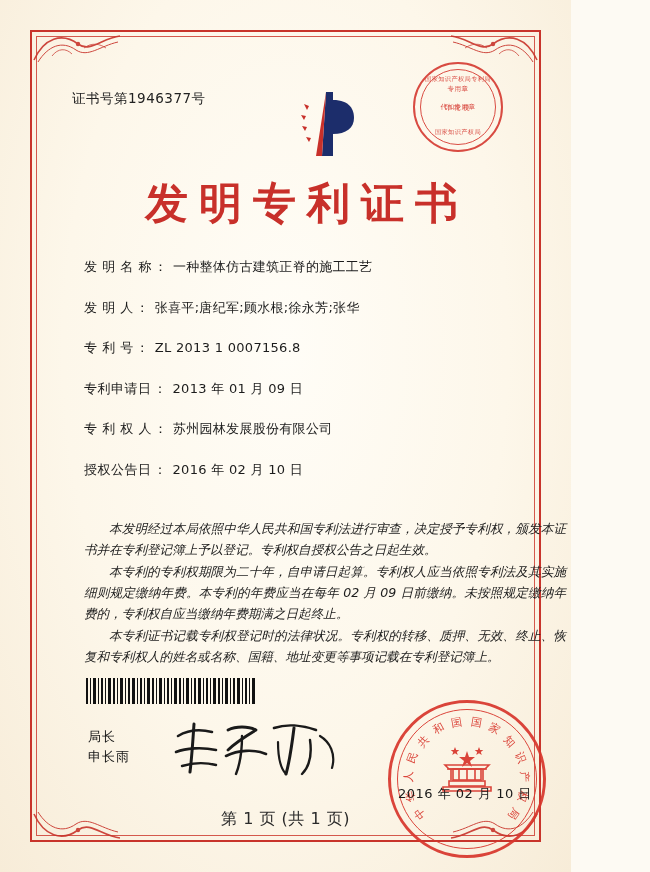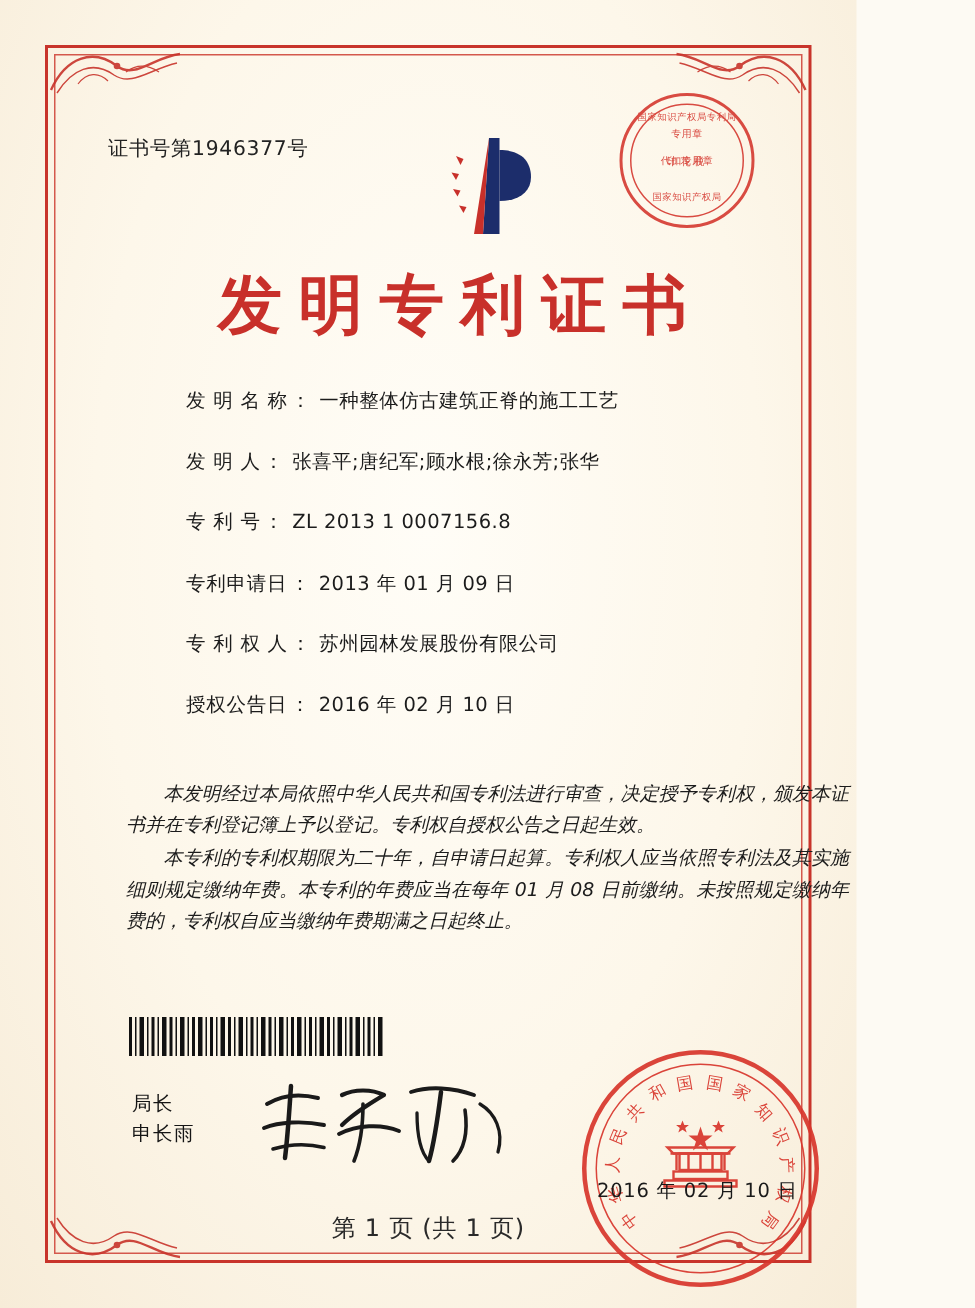--- a/index.html
+++ b/index.html
@@ -117,21 +117,20 @@
     left: 84px;
     top: 258px;
     width: 490px;
     font-size: 13px;
     color: #1c1c1c;
   }
   .field-row {
     display: flex;
     align-items: baseline;
     margin-bottom: 22.5px;
-    margin-left: 40px;
   }
   .field-label {
     white-space: nowrap;
     letter-spacing: .5px;
   }
   .field-sep { padding: 0 2px; }
   .field-value {
     margin-left: 4px;
     letter-spacing: .3px;
   }
@@ -311,21 +310,22 @@
     </div>
     <div class="field-row">
       <span class="field-label">授权公告日</span>
       <span class="field-sep">：</span>
       <span class="field-value">2016 年 02 月 10 日</span>
     </div>
   </div>
 
   <div class="body-text">
     <p>本发明经过本局依照中华人民共和国专利法进行审查，决定授予专利权，颁发本证书并在专利登记簿上予以登记。专利权自授权公告之日起生效。</p>
-    <p>本专利的专利权期限为二十年，自申请日起算。专利权人应当依照专利法及其实施细则规定缴纳年费。本专利的年费应当在每年 01 月 08 日前缴纳。未按照规定缴纳年费的，专利权自应当缴纳年费期满之日起终止。</p>
+    <p>本专利的专利权期限为二十年，自申请日起算。专利权人应当依照专利法及其实施细则规定缴纳年费。本专利的年费应当在每年 02 月 09 日前缴纳。未按照规定缴纳年费的，专利权自应当缴纳年费期满之日起终止。</p>
+    <p>本专利证书记载专利权登记时的法律状况。专利权的转移、质押、无效、终止、恢复和专利权人的姓名或名称、国籍、地址变更等事项记载在专利登记簿上。</p>
   </div>
 
   <svg class="barcode" viewBox="0 0 170 26" preserveAspectRatio="none">
     <g fill="#111">
       <rect x="0" y="0" width="2" height="26"></rect>
         <rect x="4" y="0" width="1" height="26"></rect>
       <rect x="7" y="0" width="3" height="26"></rect>
         <rect x="12" y="0" width="1" height="26"></rect>
       <rect x="15" y="0" width="2" height="26"></rect>
         <rect x="19" y="0" width="1" height="26"></rect>

